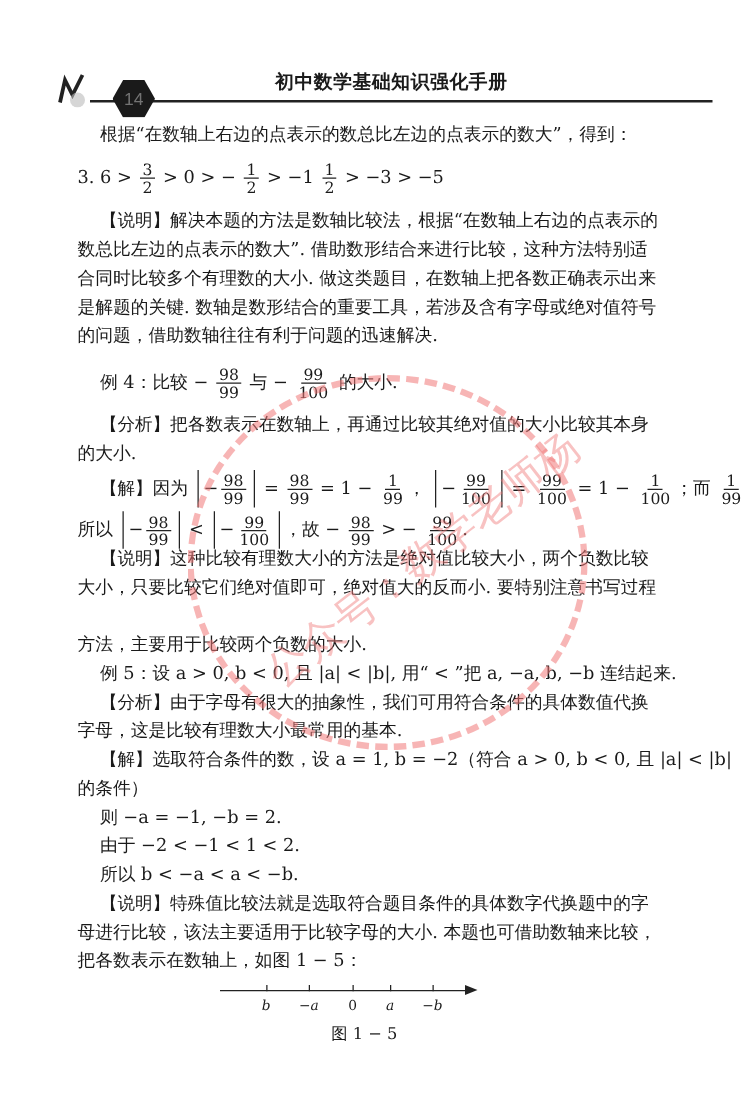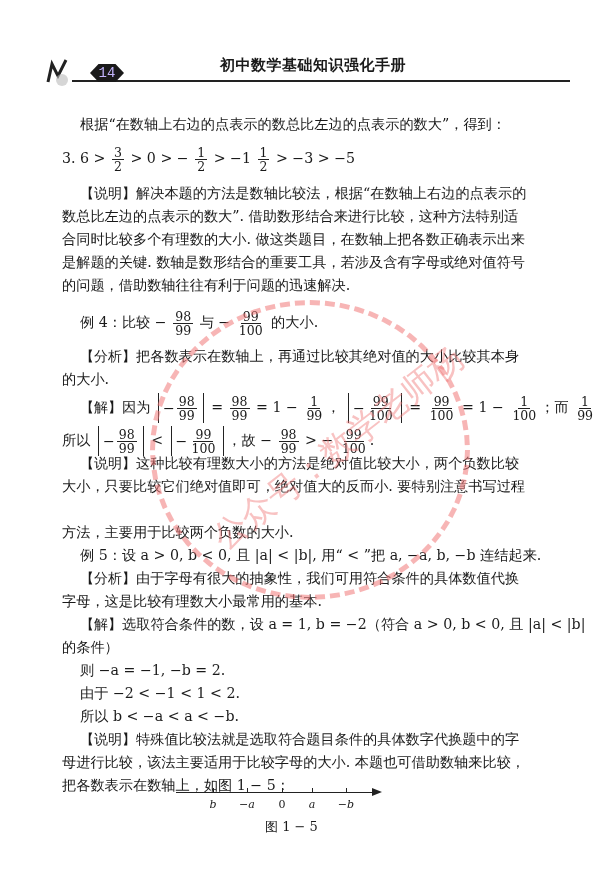--- a/index.html
+++ b/index.html
@@ -5,30 +5,30 @@
   html, body { margin: 0; padding: 0; }
   body {
     width: 600px; height: 881px; background: #ffffff; position: relative; overflow: hidden;
     font-family: "DejaVu Serif", "Liberation Serif", serif; color: #1a1a1a;
   }
   .page { position: absolute; left: 0; top: 0; width: 600px; height: 881px; }
   .header { position: absolute; left: 40px; top: 50px; width: 530px; height: 40px; }
   .header .logo { position: absolute; left: 4px; top: 6px; width: 30px; height: 30px; }
   .header .rule { position: absolute; left: 32px; top: 30px; width: 498px; height: 2px; background: #222; }
   .header .hex {
-    position: absolute; left: 50px; top: 14px; width: 34px; height: 18px;
-    background: #1a1a1a; color: #c4b5fd; font-family: Liberation Mono, monospace; font-size: 14px;
+    position: absolute; left: 50px; top: 14px; width: 34px; height: 30px;
+    background: #1a1a1a; color: #737373; font-family: Liberation Sans, sans-serif; font-size: 14px;
     display: flex; align-items: center; justify-content: center;
     clip-path: polygon(25% 0, 75% 0, 100% 50%, 75% 100%, 25% 100%, 0 50%);
   }
   .header .title {
     position: absolute; left: 180px; top: 6px; font-size: 15px; font-weight: bold; letter-spacing: 0.5px;
     font-family: Liberation Mono, monospace;
   }
-  .line { position: absolute; font-size: 14.2px; white-space: nowrap; line-height: 20px; margin-top: 16px; }
+  .line { position: absolute; font-size: 14.2px; white-space: nowrap; line-height: 20px; }
   .ind { left: 80px; }
   .noind { left: 62px; }
   .b { font-weight: normal; font-family: "DejaVu Sans", sans-serif; font-size: 14px; }
   .frac { display: inline-flex; flex-direction: column; align-items: center; vertical-align: middle; font-size: 12.5px; line-height: 13px; margin: 0 2px; }
   .frac .num { border-bottom: 1px solid #222; padding: 0 2px; }
   .frac .den { padding: 0 2px; }
   .abs { display: inline-flex; align-items: center; border-left: 1px solid #222; border-right: 1px solid #222; padding: 0 4px; margin: 0 3px; height: 30px; vertical-align: middle; }
   .numline { position: absolute; left: 176px; top: 765px; width: 260px; height: 40px; }
   .numline .axis { position: absolute; left: 0; top: 12px; width: 200px; height: 1px; background: #222; }
   .numline .arrow { position: absolute; left: 196px; top: 8px; width: 0; height: 0; border-left: 10px solid #222; border-top: 4px solid transparent; border-bottom: 4px solid transparent; }

